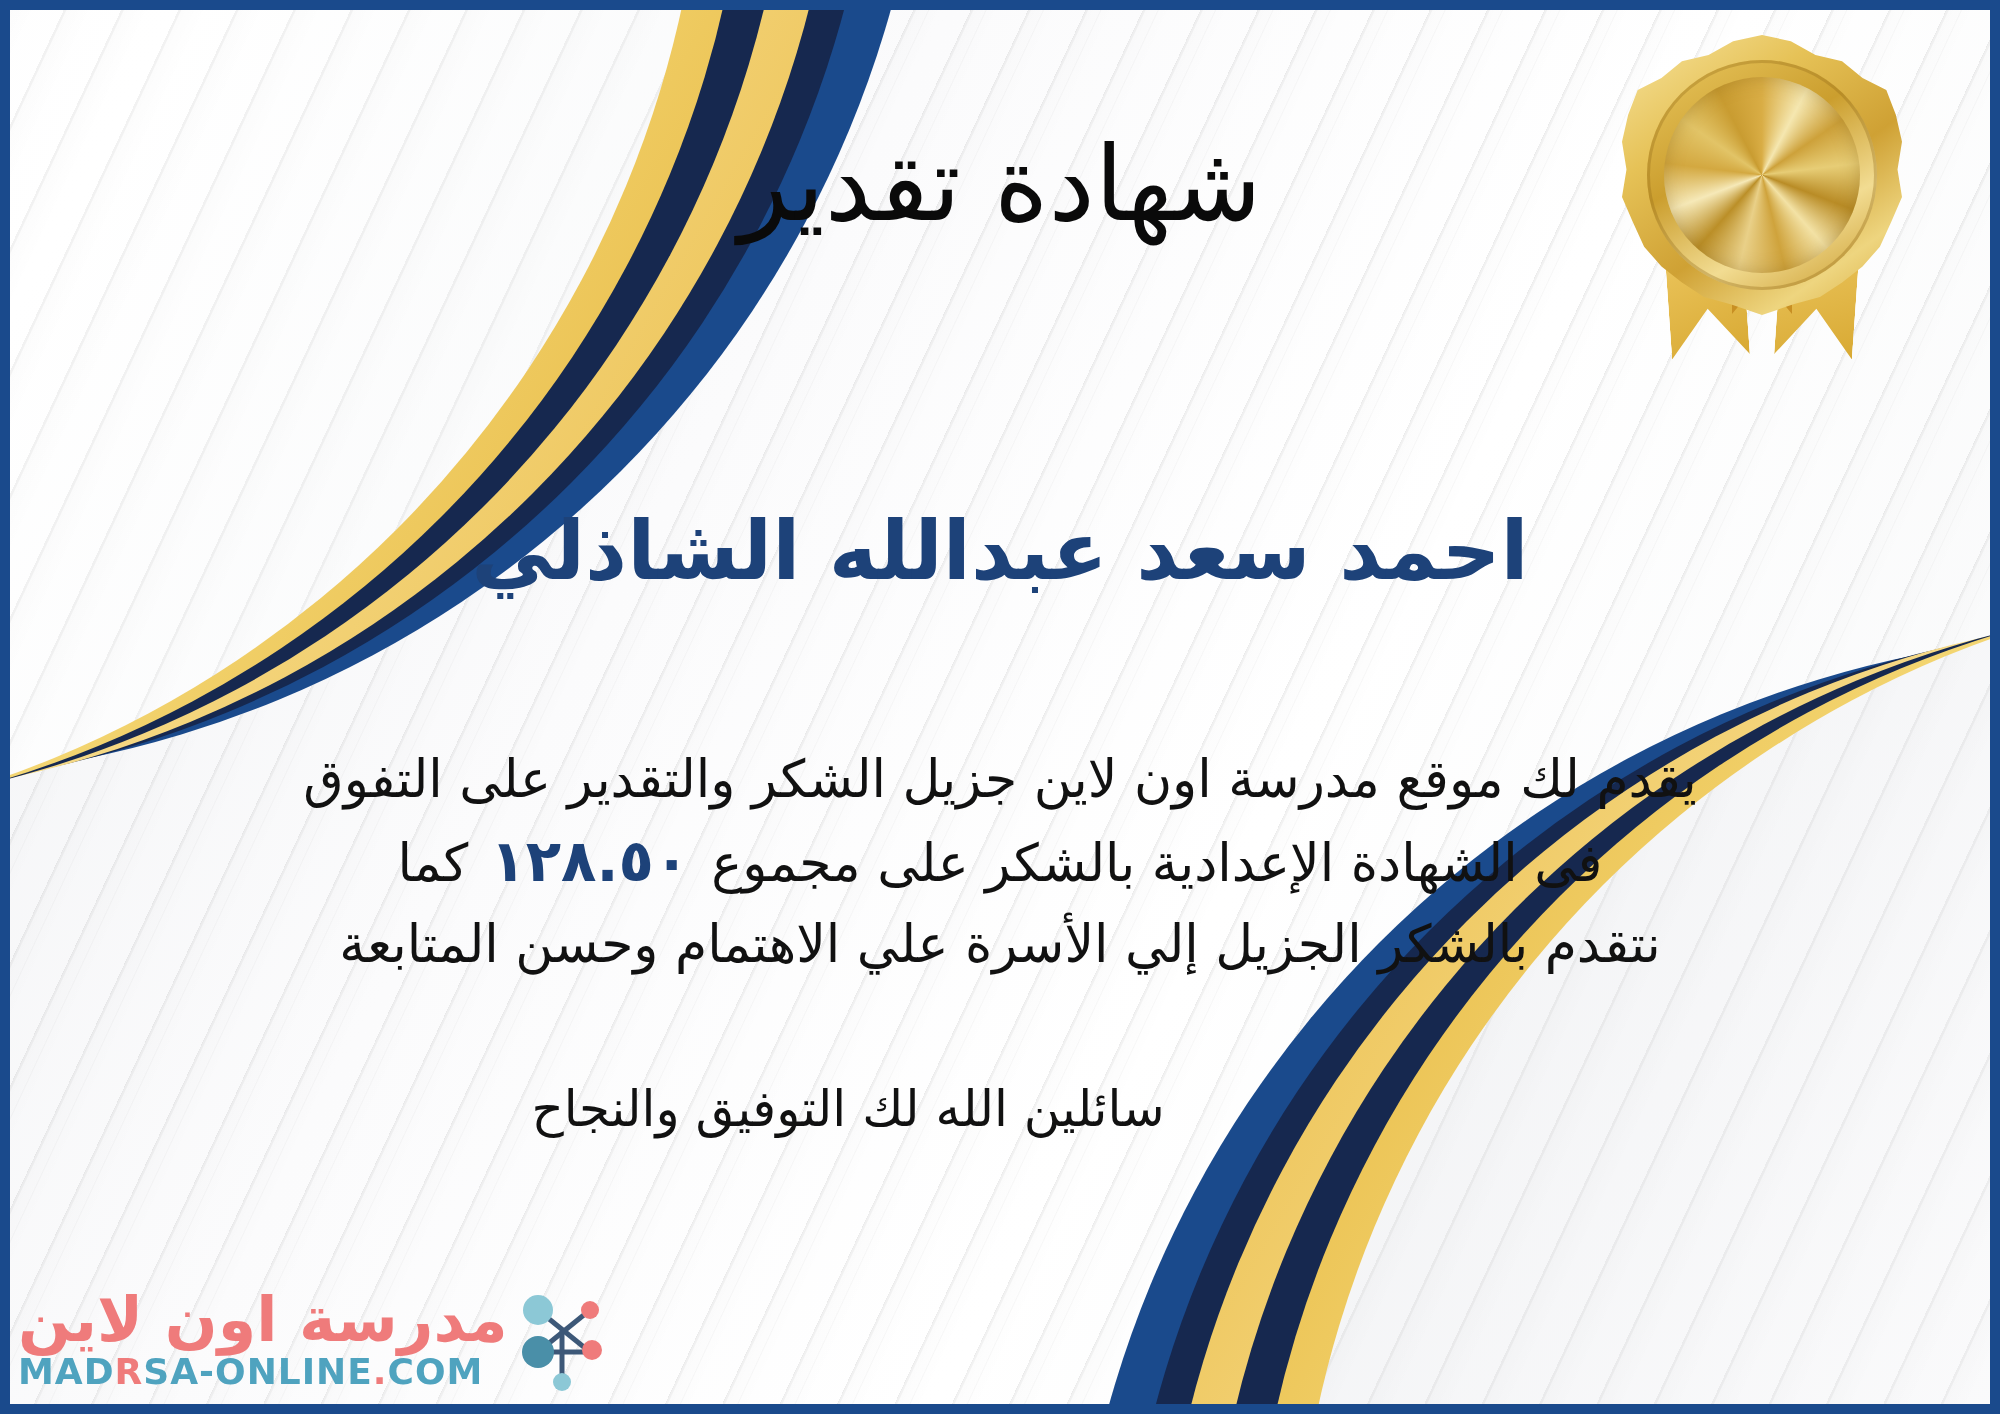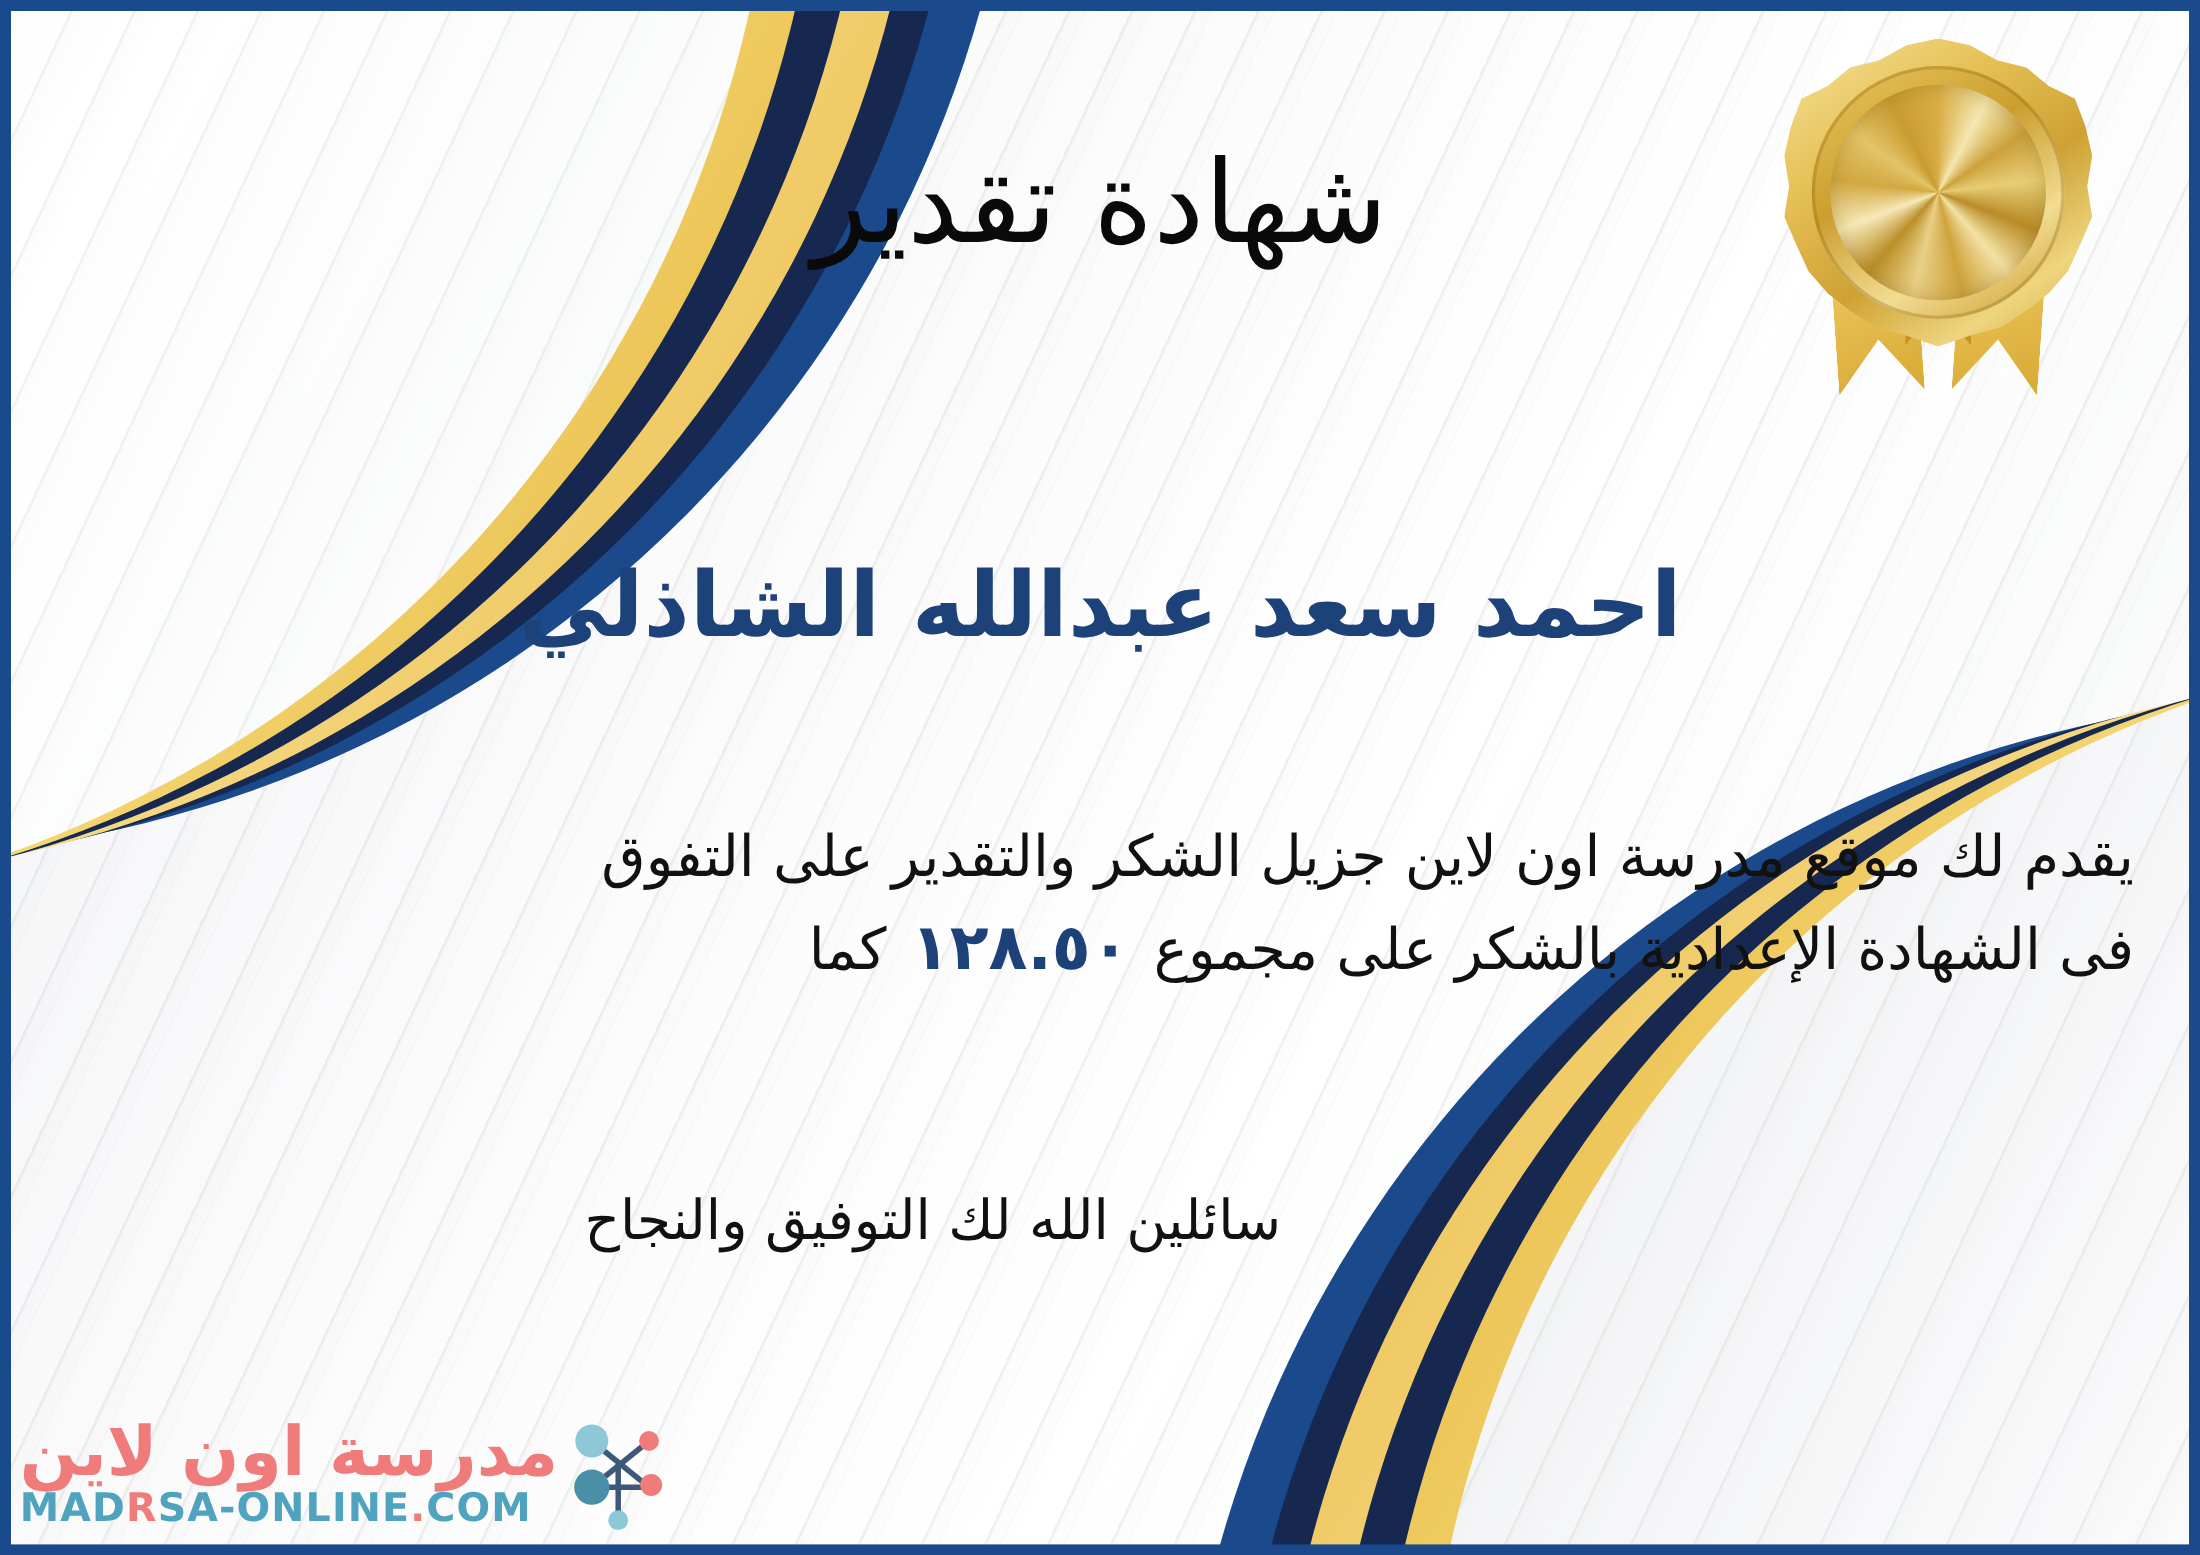--- a/index.html
+++ b/index.html
@@ -163,21 +163,21 @@
   }
   #recipient-name{
     position:absolute;top:505px;left:0;width:2000px;
     text-align:center;
     font-size:82px;line-height:1.12;
     font-weight:700;color:#1d4279;
     white-space:nowrap;
   }
   #body-text{
     position:absolute;top:740px;left:60px;width:1880px;
-    text-align:right;
+    text-align:center;
     font-size:52px;line-height:1.50;
     color:#111;
   }
   #body-text .ln{display:block;white-space:nowrap;}
   .grade{
     color:#1d4279;font-weight:700;font-size:58px;
     padding:0 22px;letter-spacing:2px;
     display:inline-block;direction:ltr;unicode-bidi:bidi-override;
   }
   #closing-text{
@@ -245,20 +245,21 @@
 
   <div id="content">
 
     <div id="title">شهادة تقدير</div>
 
     <div id="recipient-name">احمد سعد عبدالله الشاذلي</div>
 
     <div id="body-text">
       <span class="ln">يقدم لك موقع مدرسة اون لاين جزيل الشكر  والتقدير على التفوق</span>
       <span class="ln"><span>فى الشهادة الإعدادية بالشكر على مجموع</span><span class="grade">١٢٨.٥٠</span><span>كما</span></span>
+      <span class="ln">نتقدم  بالشكر الجزيل إلي الأسرة علي الاهتمام وحسن المتابعة</span>
     </div>
 
     <div id="closing-text">سائلين الله لك التوفيق  والنجاح</div>
   </div>
 
   <div id="logo">
     <div class="logo-texts">
       <div id="logo-arabic">مدرسة اون لاين</div>
       <div id="logo-url"><span>MAD</span><span class="pk">R</span><span>SA-ONLINE</span><span class="pk">.</span><span>COM</span></div>
     </div>

